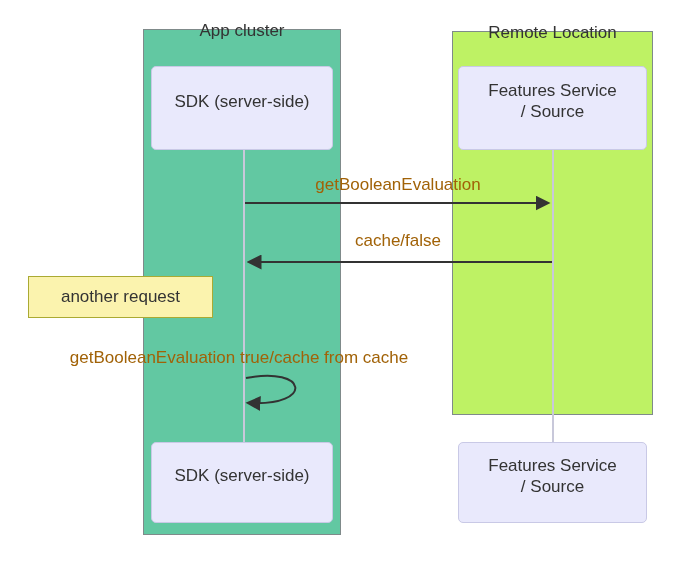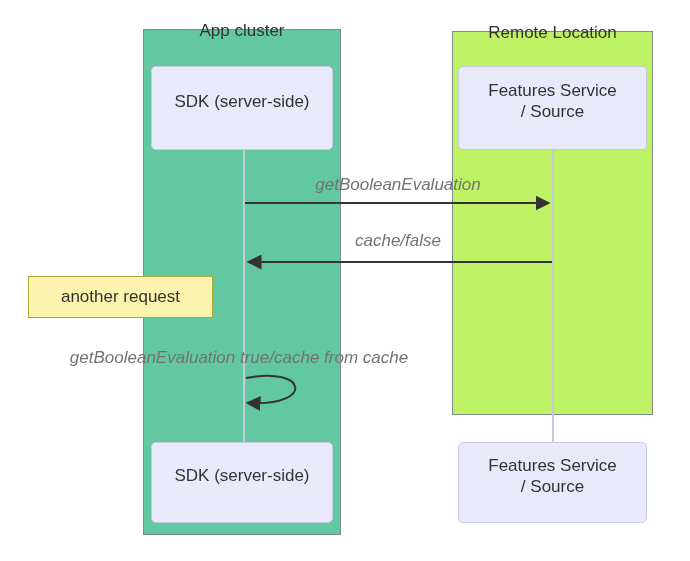--- a/index.html
+++ b/index.html
@@ -26,21 +26,21 @@
     border-radius:5px;display:flex;flex-direction:column;align-items:center;justify-content:center;
     text-align:center;font-size:17px;line-height:21px;padding-bottom:14px;z-index:3;
   }
   .actor-sdk-top{left:151px;top:66px;width:182px;height:84px;}
   .actor-feat-top{left:458px;top:66px;width:189px;height:84px;}
   .actor-sdk-bottom{left:151px;top:442px;width:182px;height:81px;}
   .actor-feat-bottom{left:458px;top:442px;width:189px;height:81px;}
   .arrow-layer{position:absolute;left:0;top:0;z-index:4;}
   .msg-label{
     position:absolute;font-size:17px;line-height:20px;white-space:nowrap;
-    transform:translateX(-50%);z-index:5;color:#737373;font-style:italic;
+    transform:translateX(-50%);z-index:5;color:#a16207;
   }
   .msg-label-1{left:398px;top:175px;}
   .msg-label-2{left:398px;top:231px;}
   .msg-label-3{left:239px;top:348px;}
   .note{
     position:absolute;left:28px;top:276px;width:185px;height:42px;box-sizing:border-box;
     background:#FBF3AE;border:1.5px solid #AAAA33;display:flex;align-items:center;
     justify-content:center;font-size:17px;z-index:5;
   }
 </style>

